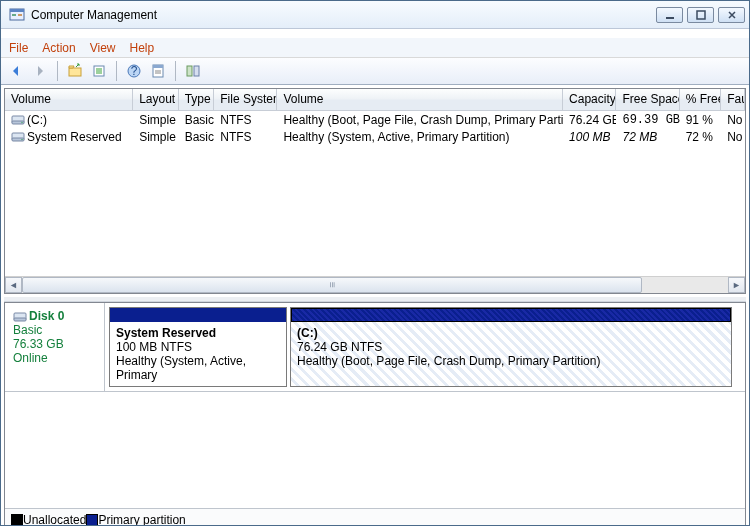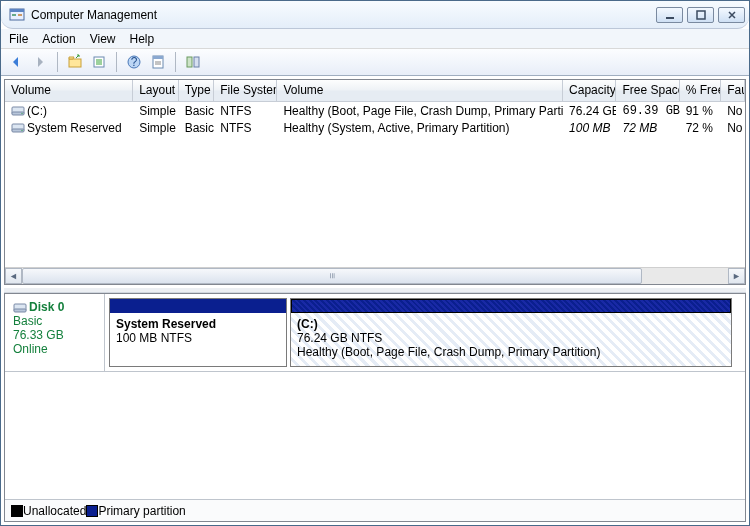--- a/index.html
+++ b/index.html
@@ -1,25 +1,25 @@
 <!DOCTYPE html>
 <html><head>
 <meta charset="utf-8">
 <style>
 * { box-sizing: border-box; margin: 0; padding: 0; font-family: "Segoe UI", Tahoma, sans-serif; font-size: 12px; }
 body { background: #fff; width: 750px; height: 526px; overflow: hidden; border: 1px solid #4a6a8a; }
-.title-bar { height: 28px; background: linear-gradient(#f7fbff, #e4eef9); border-bottom: 1px solid #bcc7d8; display: flex; align-items: center; padding: 0 4px; border-radius: 12px; }
+.title-bar { height: 28px; background: linear-gradient(#f7fbff, #e4eef9); border-bottom: 1px solid #bcc7d8; display: flex; align-items: center; padding: 0 4px; }
 .title-bar .app-icon { width: 16px; height: 16px; margin: 0 4px; display:inline-block; }
 .title-bar .app-icon svg { width:16px; height:16px; }
 .title-text { color: #000; margin-left: 2px; flex: 1; }
 .win-btns { display: flex; gap: 4px; }
 .win-btn { width: 27px; height: 16px; border: 1px solid #7a8aa0; background: linear-gradient(#f4f9ff,#cfe0f4); border-radius: 2px; display:flex; align-items:center; justify-content:center; color:#3b4b60; cursor:default; }
 .win-btn svg { width:10px; height:10px; }
 
-.menu-bar { height: 20px; display: flex; align-items: center; padding: 0 8px; gap: 14px; color: #000000; background:#f2f6fb; border-bottom:1px solid #d9d9d9; }
+.menu-bar { height: 20px; display: flex; align-items: center; padding: 0 8px; gap: 14px; color: #c2410c; background:#f2f6fb; border-bottom:1px solid #d9d9d9;margin-top:9px; }
 .menu-item { cursor: default; }
 
 .tool-bar { height: 27px; background: linear-gradient(#fcfdff,#e8eef8); border-bottom: 1px solid #a0aec0; display: flex; align-items: center; padding: 0 4px; gap: 2px; }
 .tool-sep { width:1px; height:20px; background:#b0b8c4; margin:0 4px; }
 .tool-btn { width: 22px; height: 22px; display:flex; align-items:center; justify-content:center; border:1px solid transparent; border-radius:2px; cursor:default; }
 .tool-btn svg { width:16px; height:16px; }
 
 .content { height: calc(526px - 28px - 20px - 27px - 2px); display:flex; flex-direction:column; border:1px solid #fff; }
 
 .vol-table { border:1px solid #828790; margin:2px; height: 206px; display:flex; flex-direction:column; position:relative; }
@@ -204,21 +204,21 @@
   <div class="graph-area">
     <div id="disks-container" style="flex:1; overflow:hidden;">
         <div class="disk-row">
           <div class="disk-side"><span class="disk-icon"><svg viewBox="0 0 14 12">
                 <rect x="1" y="2" width="12" height="7" rx="1" fill="#dce6f2" stroke="#7a8aa6"></rect>
                 <rect x="1" y="7" width="12" height="3" rx="1" fill="#b8c6da" stroke="#7a8aa6"></rect>
               </svg></span><b>Disk 0</b><div>Basic</div><div>76.33 GB</div><div style="">Online</div></div>
           <div class="disk-parts">
             <div class="part" style="width: 178px;">
               <div class="stripe"></div>
-              <div class="body"><b>System Reserved</b><span>100 MB NTFS</span><br></div>
+              <div class="body"><b>System Reserved</b><span>100 MB NTFS</span><br><span>Healthy (System, Active, Primary</span></div>
             </div>
             <div class="part" style="width: 442px;">
               <div class="stripe sel"></div>
               <div class="body hatched"><b>(C:)</b><span>76.24 GB NTFS</span><br><span>Healthy (Boot, Page File, Crash Dump, Primary Partition)</span></div>
             </div>
           </div>
         </div>
       </div>
     <div class="legend">
       <span class="leg-sw unalloc"></span>

